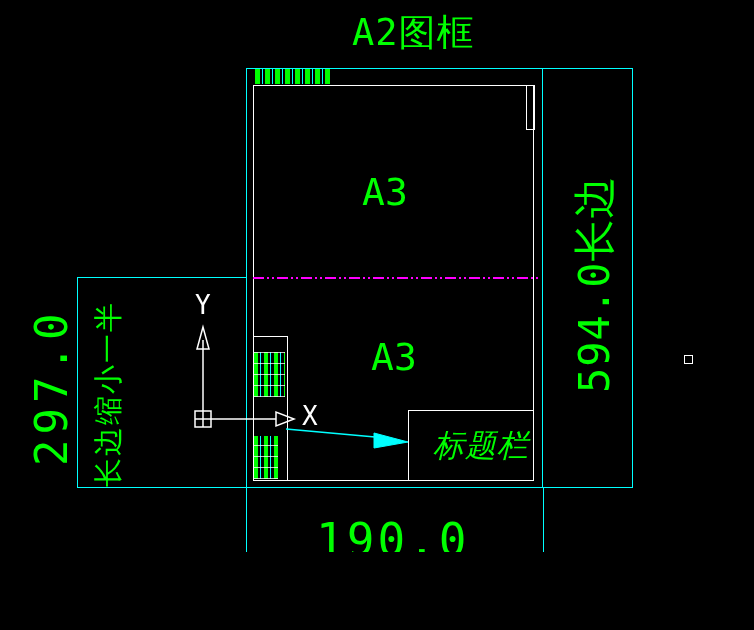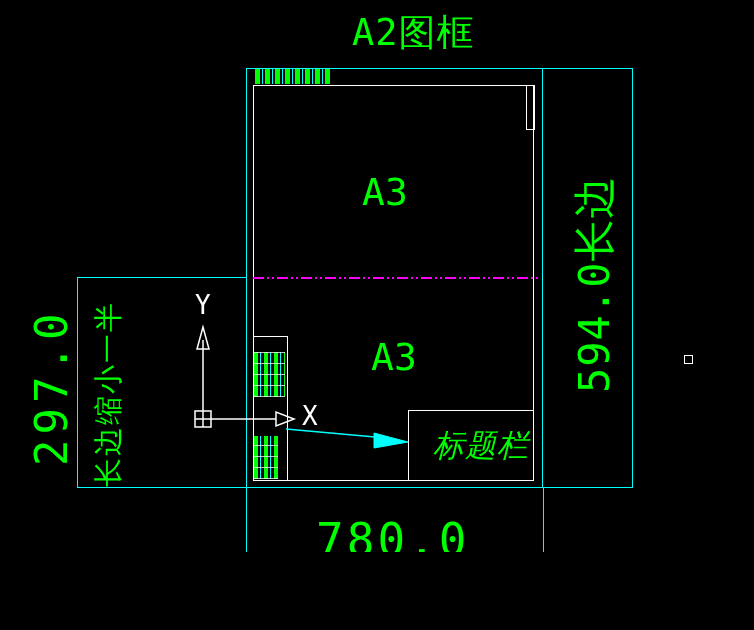--- a/index.html
+++ b/index.html
@@ -50,21 +50,21 @@
   <div class="hatch" style="left:254px;top:352px;width:31px;height:45px;"></div>
   <div class="hatch" style="left:254px;top:436px;width:24px;height:43px;"></div>
 
   <div class="whitebox" style="left:408px;top:410px;width:124px;height:69px;"></div>
 
   <div class="whitebox" style="left:684px;top:355px;width:7px;height:7px;"></div>
 
   <div class="txt" style="left:352px;top:14px;font-size:37px;letter-spacing:1px;">A2图框</div>
   <div class="txt" style="left:362px;top:173px;font-size:38px;">A3</div>
   <div class="txt" style="left:371px;top:338px;font-size:38px;">A3</div>
-  <div class="txt" style="left:316px;top:517px;font-size:46px;letter-spacing:3px;">780.0</div>
+  <div class="txt" style="left:316px;top:517px;font-size:46px;letter-spacing:3px;">190.0</div>
   <div class="txt rot" style="left:30px;top:466px;font-size:44px;letter-spacing:5px;">297.0</div>
   <div class="txt rot" style="left:94px;top:487px;font-size:29px;letter-spacing:2px;">长边缩小一半</div>
   <div class="txt rot" style="left:574px;top:393px;font-size:42px;letter-spacing:1px;">594.0长边</div>
   <div class="txt" style="left:433px;top:430px;font-size:31px;letter-spacing:1px;font-style:italic;">标题栏</div>
 
   <div class="ucslabel" style="left:195px;top:292px;">Y</div>
   <div class="ucslabel" style="left:302px;top:403px;">X</div>
 
   <svg width="754" height="630" viewBox="0 0 754 630">
 

